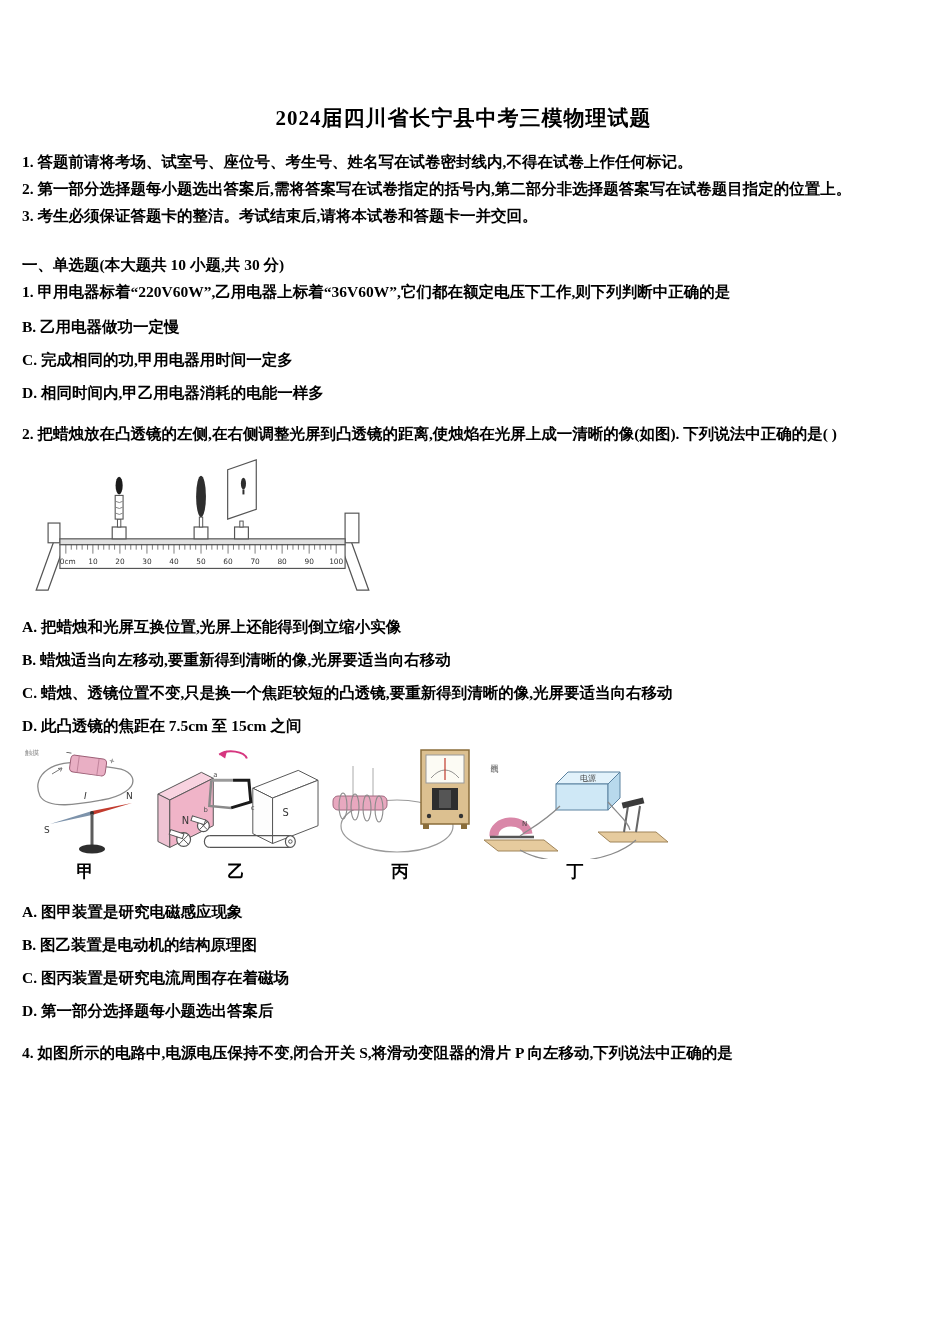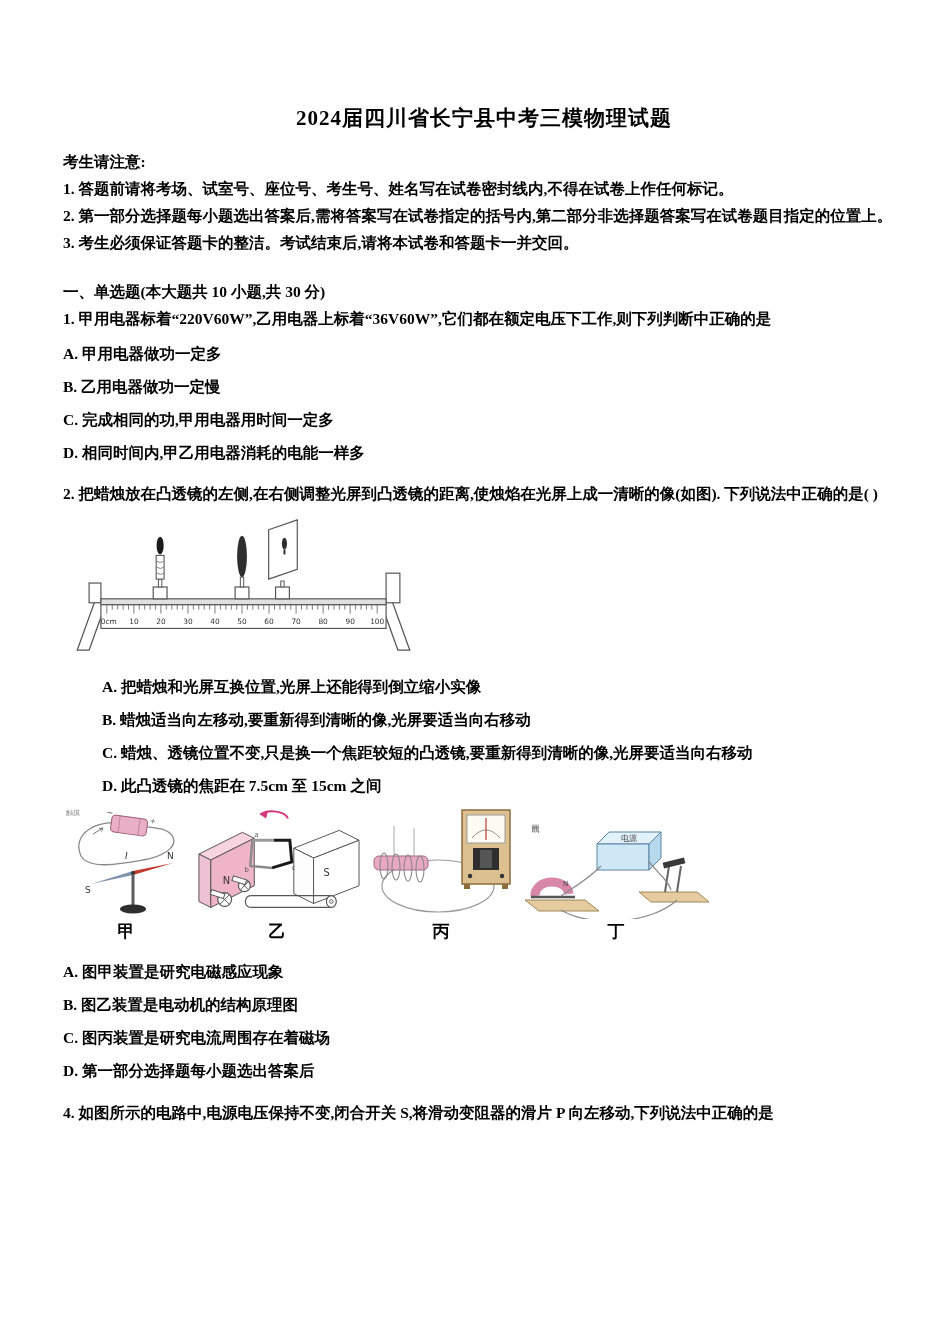--- a/index.html
+++ b/index.html
@@ -2,61 +2,59 @@
 <html><head>
 <meta charset="utf-8">
 <style>
   * { margin:0; padding:0; box-sizing:border-box; }
   html,body { background:#ffffff; }
   body {
     width:950px; height:1344px; overflow:hidden;
     font-family:"Liberation Serif","DejaVu Serif",serif;
     color:#000;
   }
-  .page { position:relative; width:950px; height:1164px; padding:104px 45px 0 63px; }
+  .page { position:relative; width:950px; height:1164px; padding:104px 45px 0 22px; }
   .title { font-size:21px; font-weight:bold; text-align:center; line-height:28px; letter-spacing:1px; }
   .txt { font-size:15.5px; font-weight:bold; line-height:27px; text-align:justify; }
   .notice { margin-top:16px; }
   .sec-heading { margin-top:22px; font-size:15.5px; font-weight:bold; line-height:27px; }
   .stem { font-size:15.5px; font-weight:bold; line-height:27px; text-align:justify; }
   .opt { font-size:15.5px; font-weight:bold; line-height:33px; }
   .q1-block { margin-top:0; }
   .q1-opts { margin-top:5px; }
   .q2-stem { margin-top:6px; line-height:37px; }
   .bench-fig { margin-top:0; margin-left:8px; }
-  .q2-opts { margin-top:6px;margin-left:39px; }
+  .q2-opts { margin-top:6px; }
   .q3-stem { margin-top:2px; }
   .em-fig { margin-top:2px; }
   .em-row { display:flex; align-items:flex-end; gap:4px; }
   .em-panel { display:flex; flex-direction:column; align-items:center; }
   .em-label { font-size:17px; font-weight:bold; line-height:26px; font-family:"Liberation Sans","DejaVu Sans",sans-serif; }
   .q3-opts { margin-top:10px; }
   .q4-stem { margin-top:12px; }
   svg text { font-family:"DejaVu Sans","Liberation Sans",sans-serif; }
 </style>
 </head>
 <body>
 
 <div class="page">
 
   <div class="title">2024届四川省长宁县中考三模物理试题</div>
 
   <div class="notice">
-    <div class="txt">考生请注意:</div>
     <div class="txt">1. 答题前请将考场、试室号、座位号、考生号、姓名写在试卷密封线内,不得在试卷上作任何标记。</div>
     <div class="txt">2. 第一部分选择题每小题选出答案后,需将答案写在试卷指定的括号内,第二部分非选择题答案写在试卷题目指定的位置上。</div>
     <div class="txt">3. 考生必须保证答题卡的整洁。考试结束后,请将本试卷和答题卡一并交回。</div>
   </div>
 
   <div class="sec-heading">一、单选题(本大题共 10 小题,共 30 分)</div>
 
   <div class="q1-block">
     <div class="stem">1. 甲用电器标着“220V60W”,乙用电器上标着“36V60W”,它们都在额定电压下工作,则下列判断中正确的是</div>
     <div class="q1-opts">
-      <div class="opt">A. 甲用电器做功一定多</div>
       <div class="opt">B. 乙用电器做功一定慢</div>
       <div class="opt">C. 完成相同的功,甲用电器用时间一定多</div>
       <div class="opt">D. 相同时间内,甲乙用电器消耗的电能一样多</div>
     </div>
   </div>
 
   <div class="stem q2-stem">2. 把蜡烛放在凸透镜的左侧,在右侧调整光屏到凸透镜的距离,使烛焰在光屏上成一清晰的像(如图). 下列说法中正确的是(      )</div>
 
   <div class="bench-fig">
     <svg viewBox="0 0 345 150" width="345" height="148">

